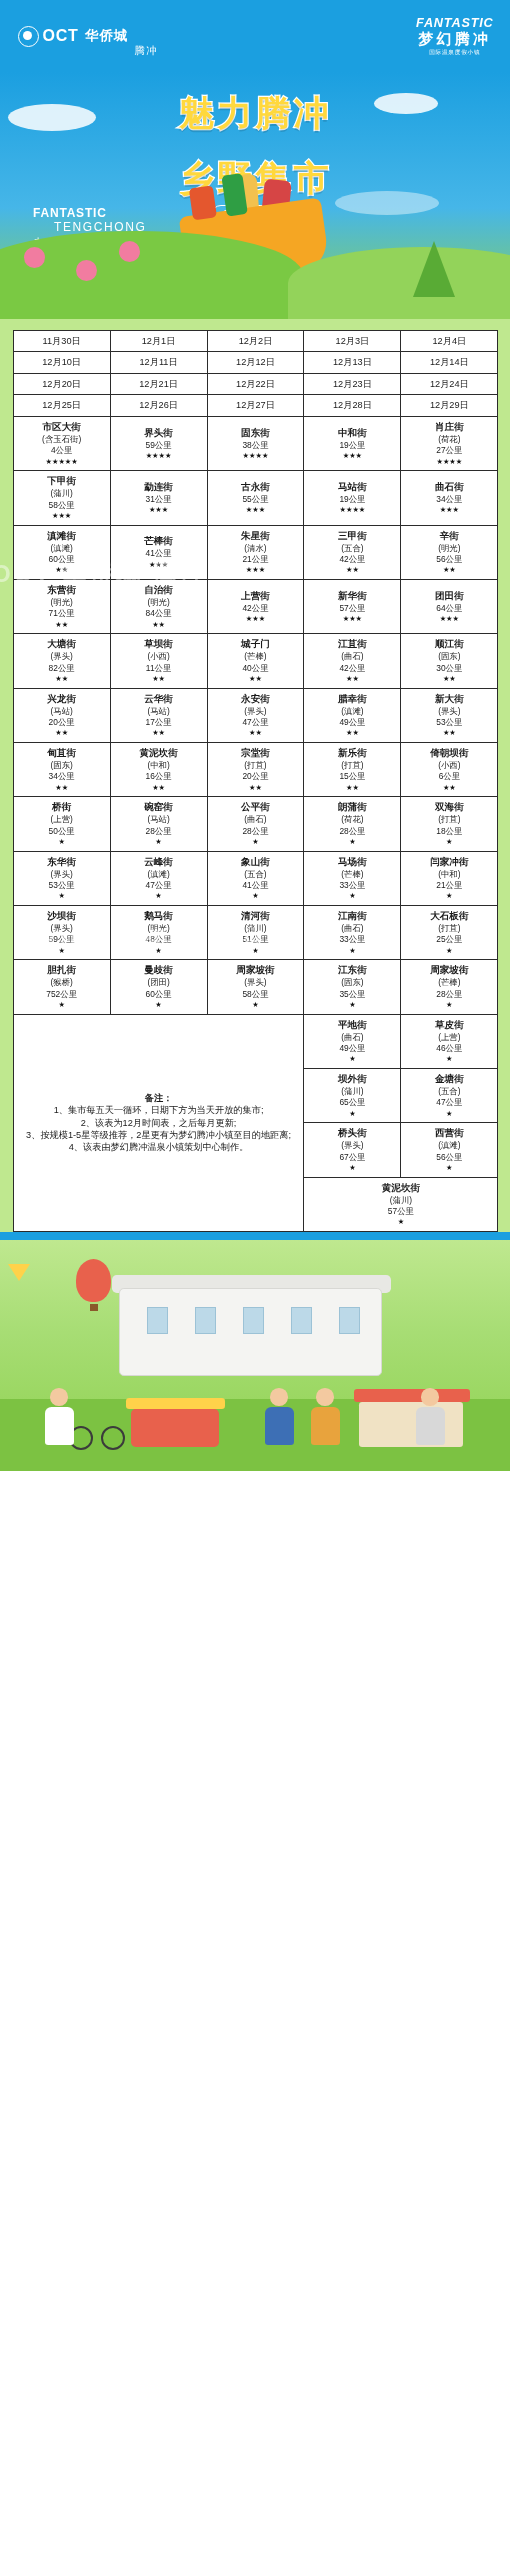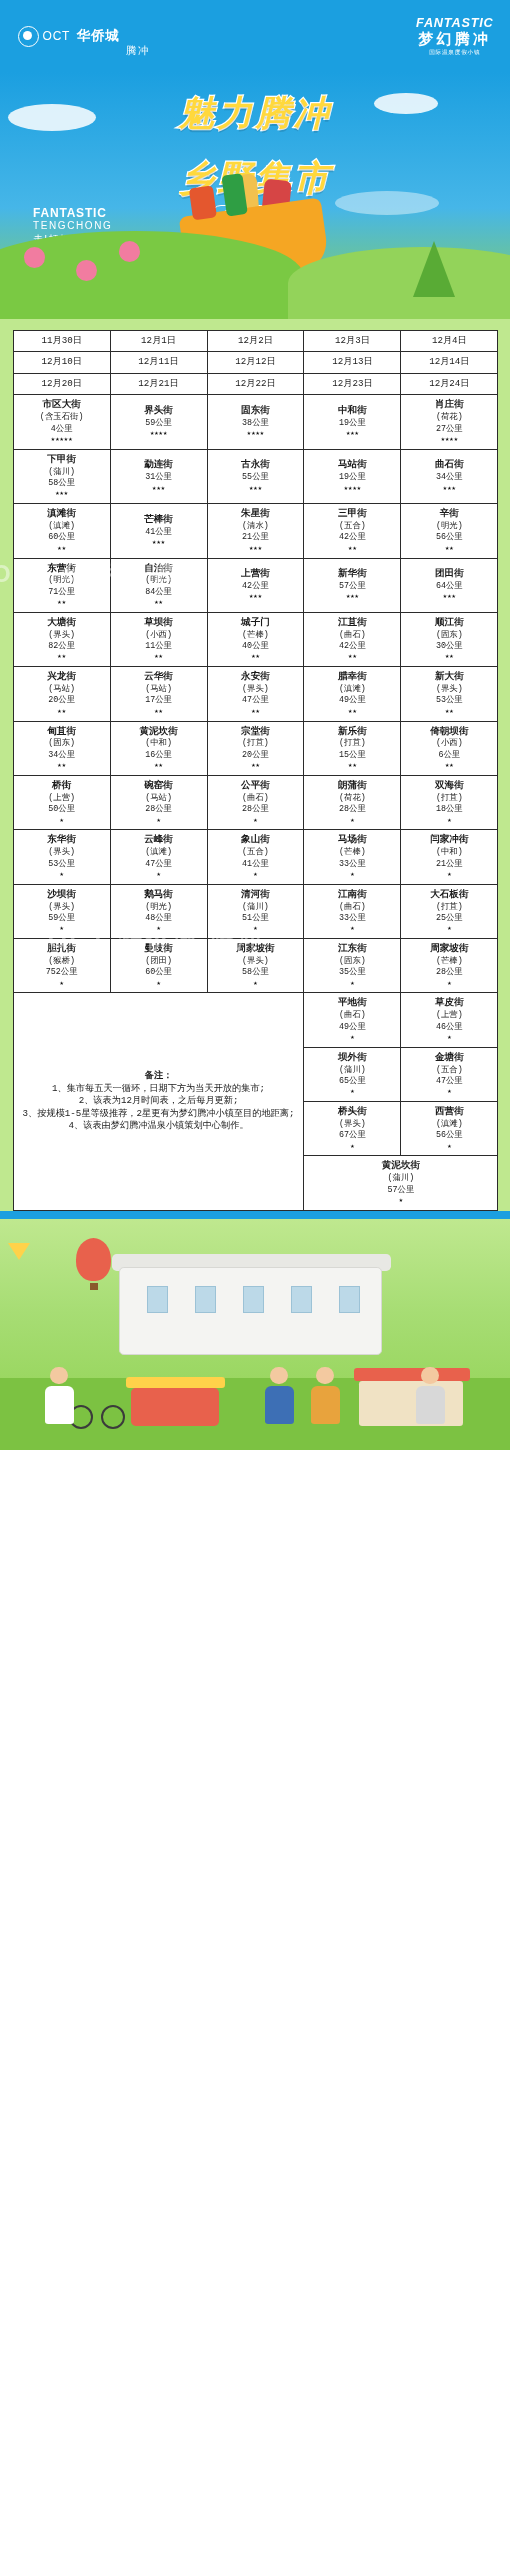--- a/index.html
+++ b/index.html
@@ -33,21 +33,21 @@
     width: 21px; height: 21px; border-radius: 50%;
     border: 1.6px solid #ffffff;
     position: relative;
   }
   .oct-mark:after {
     content: "";
     position: absolute; left: 4px; top: 4px;
     width: 9.6px; height: 9.6px; border-radius: 50%;
     background: #ffffff;
   }
-  .oct-text { font-size: 12px; font-weight: normal; letter-spacing: 0.8px; }
+  .oct-text { font-size: 16px; font-weight: bold; letter-spacing: 0.8px; }
   .brand-cn { font-size: 13.5px; font-weight: bold; letter-spacing: 0.8px; }
   .brand-sub { font-size: 10.4px; letter-spacing: 1.6px; margin-top: 29px; }
   .brand-right { text-align: center; color: #fff; }
   .fantastic-en {
     font-size: 12.7px; font-weight: bold; font-style: italic;
     letter-spacing: 0.8px;
   }
   .fantastic-cn { font-size: 15px; font-weight: bold; letter-spacing: 3.2px; }
   .fantastic-desc { font-size: 5.6px; letter-spacing: 0.8px; }
 
@@ -62,21 +62,20 @@
     position: absolute;
     background: rgba(255,255,255,0.85);
     border-radius: 50%;
   }
   .c1 { width: 88px; height: 27px; left: 8px; top: 32px; }
   .c2 { width: 64px; height: 21px; left: 374px; top: 21px; }
   .c3 { width: 104px; height: 24px; left: 335px; top: 119px; opacity: .5; }
   .hero-title-wrap {
     position: absolute; top: 17.5px; left: 0; right: 0;
     text-align: center;
-    font-style: italic;
   }
   .hero-title1, .hero-title2 {
     font-size: 35px; font-weight: bold; color: #ffd83d;
     letter-spacing: 3.2px;
     -webkit-text-stroke: 2.4px #ffffff;
     paint-order: stroke fill;
     text-shadow: 0 3.2px 0 rgba(0,0,0,.12);
   }
   .hero-title2 { margin-top: 18px; }
   .hero-badge {
@@ -86,21 +85,21 @@
     border-radius: 11px;
     color: #ffffff;
     font-size: 11px;
     padding: 1.6px 11px;
     letter-spacing: 1.6px;
   }
   .hero-sub {
     position: absolute; left: 33px; top: 134px; color: #ffffff;
   }
   .hero-sub .en { font-size: 12px; font-weight: bold; letter-spacing: 0.8px; }
-  .hero-sub .en2 { font-size: 10px; letter-spacing: 1.6px; }
+  .hero-sub .en2 { font-size: 12px; letter-spacing: 1.6px; margin-left: 21px; }
   .hero-sub .cn { font-size: 10.4px; letter-spacing: 0.8px; margin-top: 1.6px; }
 
   .hero-basket {
     position: absolute; left: 183px; top: 135px;
     width: 143px; height: 72px;
     background: #f5a623;
     border-radius: 8px 8px 32px 32px;
     transform: rotate(-8deg);
   }
   .hero-basket:before {
@@ -164,21 +163,20 @@
     letter-spacing: 3.2px;
     pointer-events: none;
     white-space: nowrap;
   }
 
   table.grid {
     width: 100%;
     border-collapse: collapse;
     background: #84cc16;
     table-layout: fixed;
-    font-family: Liberation Mono, monospace;
   }
   table.grid td {
     border: 0.8px solid #2b2b2b;
     text-align: center;
     font-size: 9.2px;
     color: #1a1a1a;
     padding: 4px 0.8px;
     line-height: 1.35;
     vertical-align: middle;
     background: #ffffff;
@@ -348,20 +346,27 @@
           <td>12月12日</td>
           <td>12月13日</td>
           <td>12月14日</td>
         </tr>
         <tr>
           <td>12月20日</td>
           <td>12月21日</td>
           <td>12月22日</td>
           <td>12月23日</td>
           <td>12月24日</td>
+        </tr>
+        <tr>
+          <td>12月25日</td>
+          <td>12月26日</td>
+          <td>12月27日</td>
+          <td>12月28日</td>
+          <td>12月29日</td>
         </tr>
       </tbody>
     </table>
 
     <table class="grid market-table" style="margin-top:-0.8px;">
       <tbody>
 
         <tr>
           <td>
             <div class="cell-name">市区大街</div>

